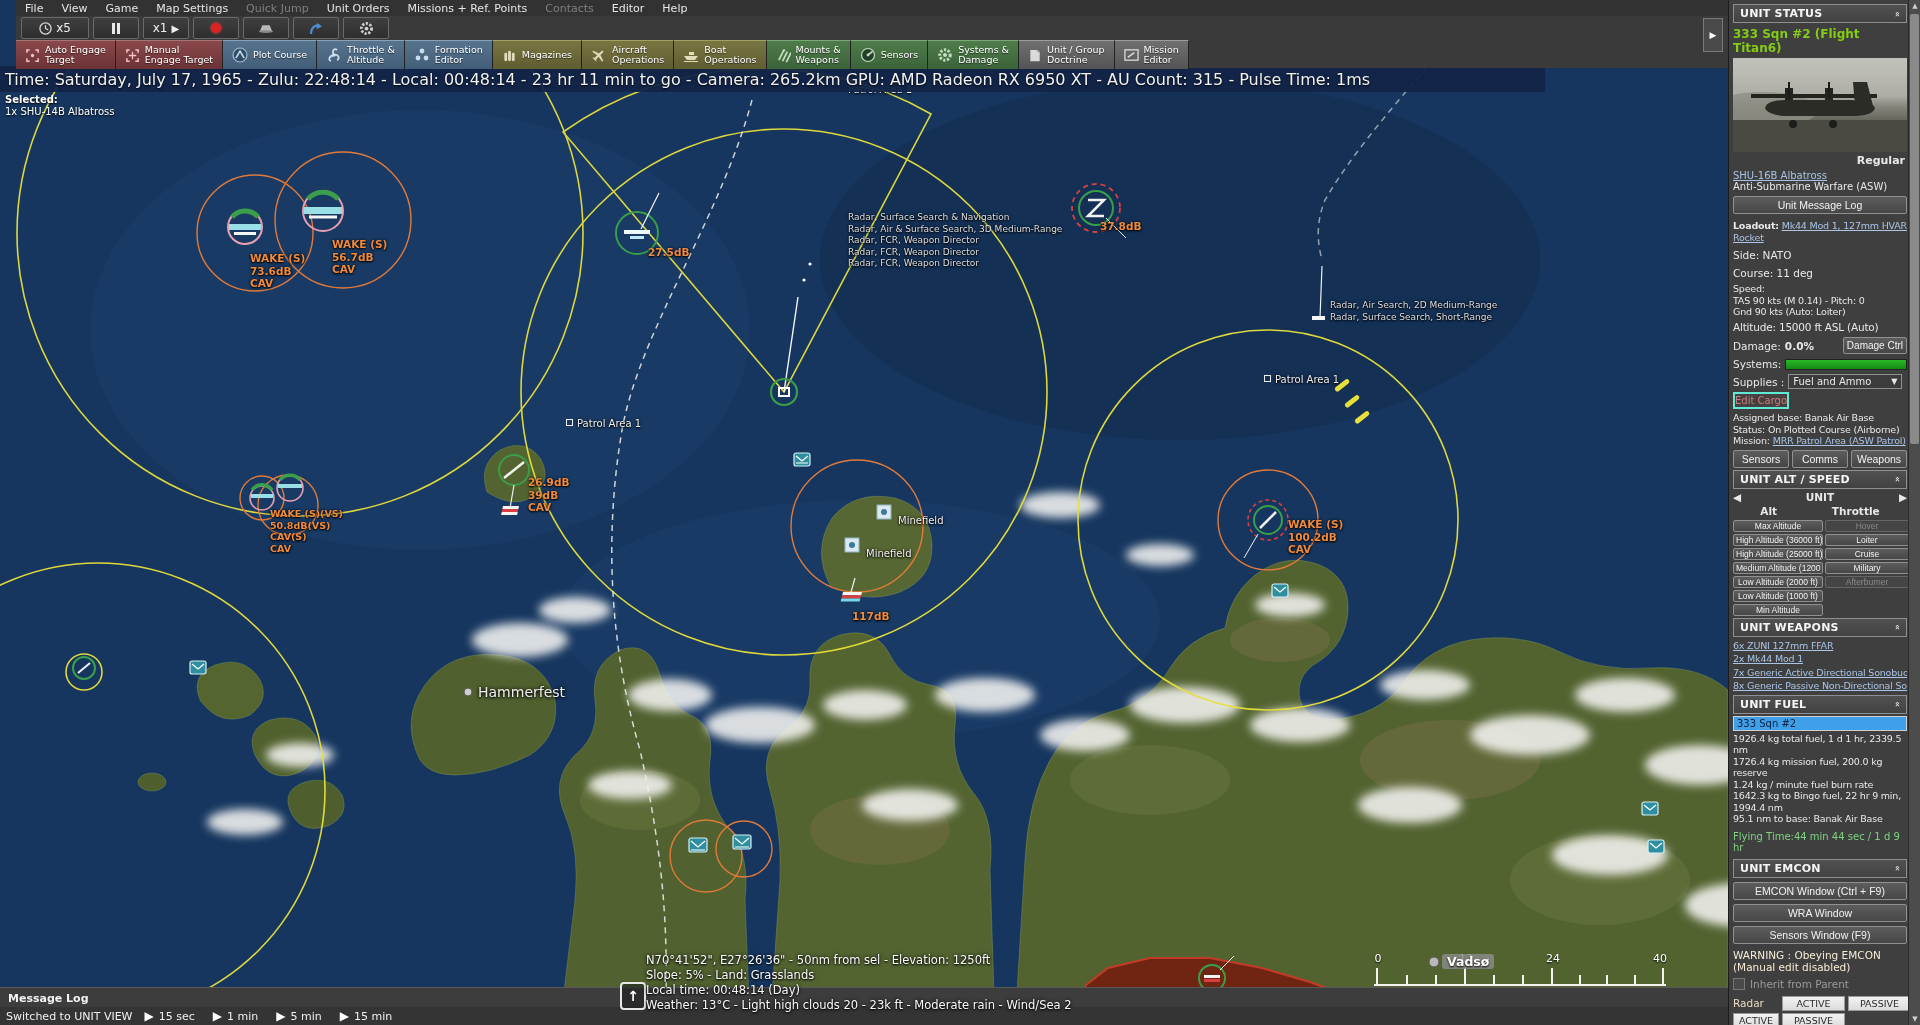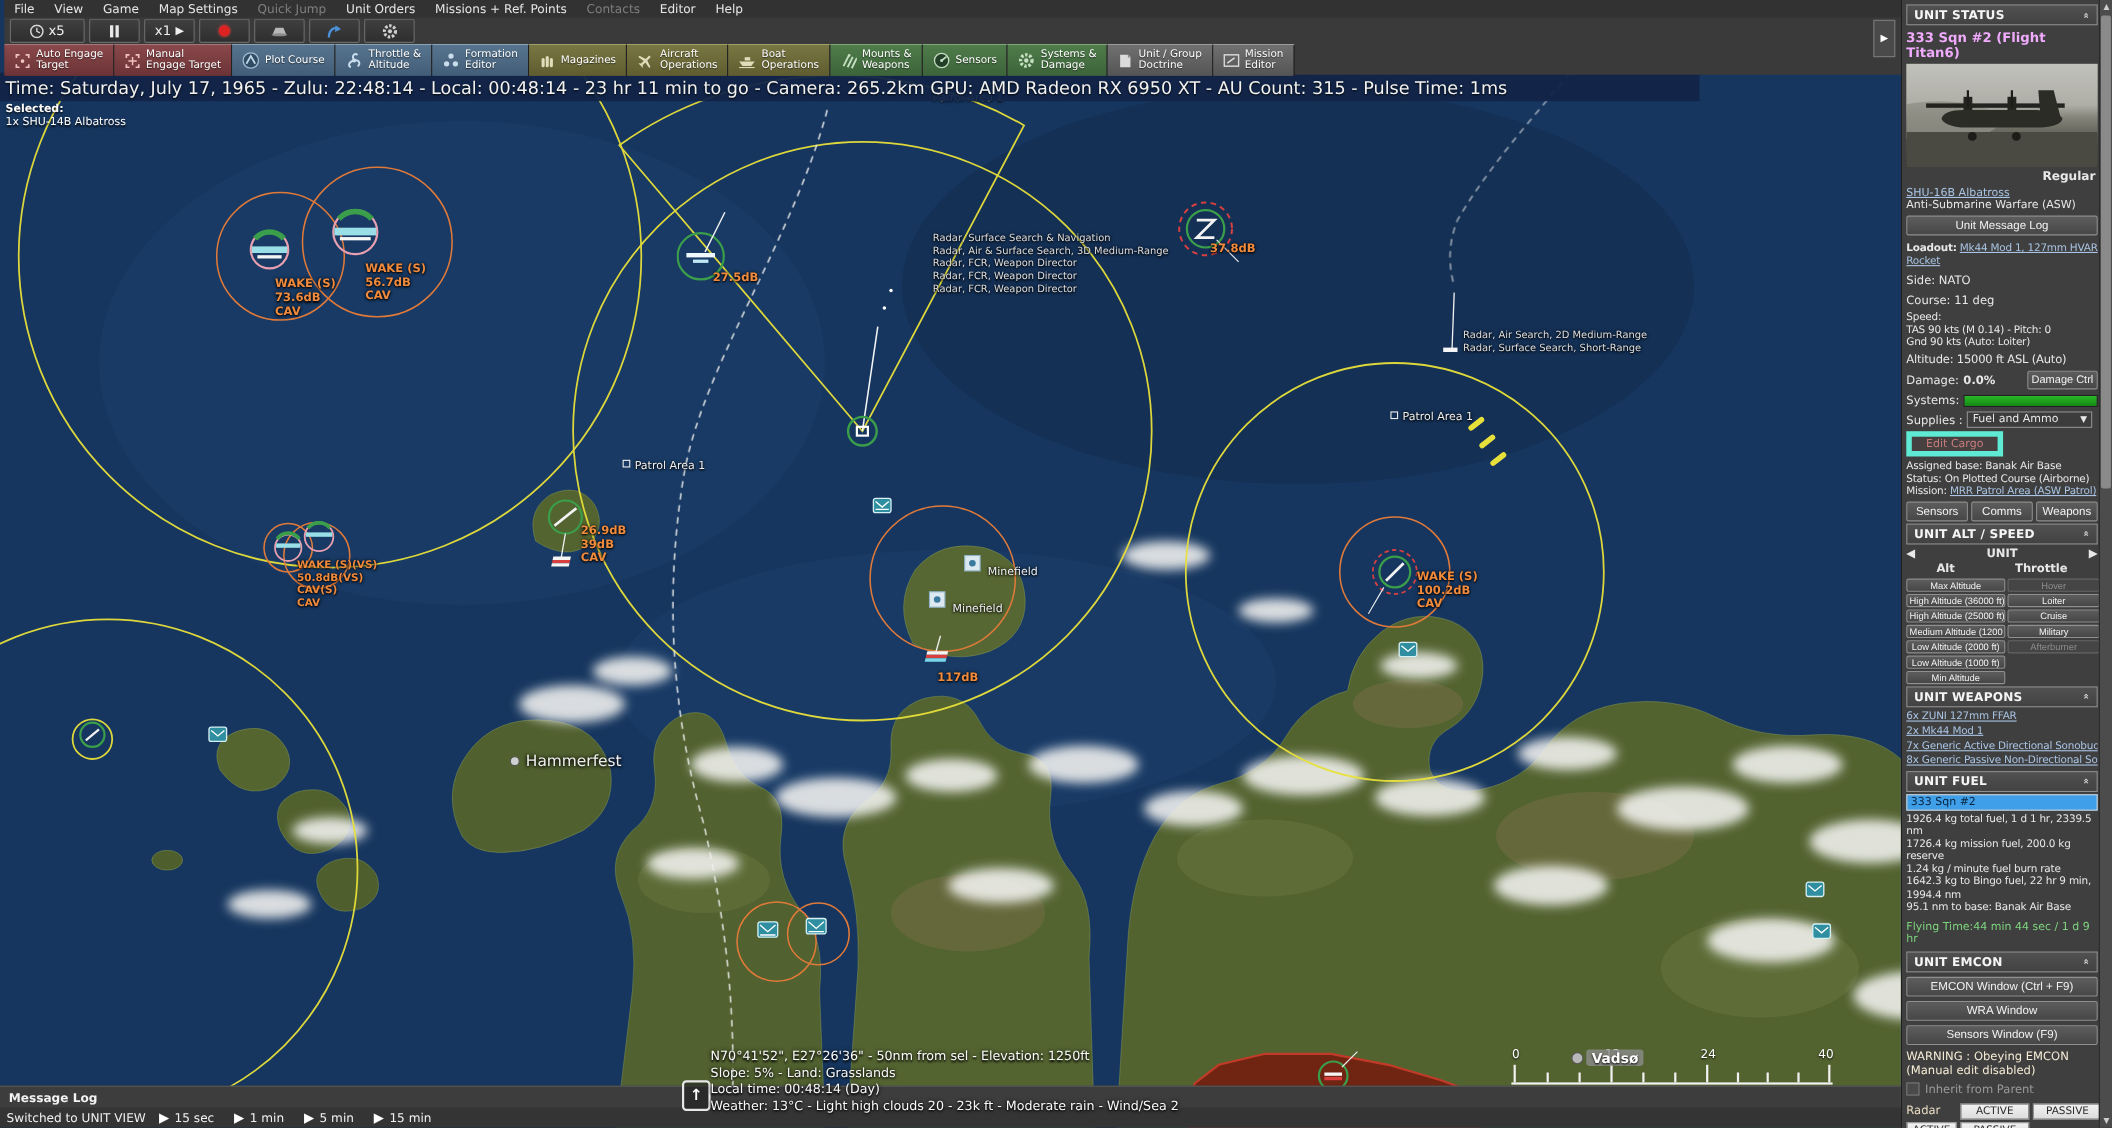--- a/index.html
+++ b/index.html
@@ -1,20 +1,20 @@
 <!DOCTYPE html>
 <html><head>
 <meta charset="utf-8">
 <style>
   html,body{margin:0;padding:0;background:#2b2b2b;}
   body{width:1920px;height:1025px;position:relative;overflow:hidden;
        font-family:"DejaVu Sans","Liberation Sans",sans-serif;color:#e8e8e8;
        -webkit-font-smoothing:antialiased;}
   
-  #chrome{position:absolute;left:4px;top:0;width:1728px;height:68px;background:#3a3a3a;z-index:40;}
+  #chrome{position:absolute;left:16px;top:0;width:1728px;height:68px;background:#3a3a3a;z-index:40;}
   #menubar{height:16px;background:#323232;display:flex;align-items:center;font-size:11px;}
   #menubar .mi{padding:0 9px;color:#e6e6e6;cursor:default;}
   #menubar .mi.dim{color:#7f7f7f;}
   #transport{height:24px;display:flex;align-items:center;padding-left:5px;gap:4px;}
   .tpbtn{height:20px;min-width:30px;background:linear-gradient(#3f3f3f,#2e2e2e);
          border:1px solid #6a6a6a;border-radius:2px;display:flex;align-items:center;
          justify-content:center;gap:4px;padding:0 7px;font-size:12px;color:#efefef;}
   .reddot{width:10px;height:10px;border-radius:50%;background:#d22;box-shadow:0 0 3px #f44;}
   #toolbar{height:28px;display:flex;}
   .tbtn{height:28px;display:flex;align-items:center;gap:5px;padding:0 9px;
@@ -77,21 +77,21 @@
   #sbscroll .thumb{position:absolute;left:1px;top:14px;width:9px;height:430px;background:#8a8a8a;border-radius:2px;}
   .shead{margin:2px 0;padding:2px 6px;font-weight:bold;font-size:11px;letter-spacing:.2px;color:#f5f5f5;
         border:1px solid #8f8f8f;background:linear-gradient(#515151,#424242);
         display:flex;justify-content:space-between;align-items:center;}
   .chev{font-size:9px;transform:rotate(-90deg);color:#dedede;}
   .sbtn{background:linear-gradient(#5d5d5d,#474747);border:1px solid #909090;color:#f2f2f2;
         border-radius:2px;text-align:center;padding:2px 3px;font-size:10.5px;}
   .sbtn.dis{color:#8b8b8b;border-color:#666;background:#454545;}
   .slink{color:#a9c4e4;text-decoration:underline;}
   .sinfo{font-size:9.5px;line-height:11.5px;letter-spacing:-.2px;}
-  .unitname{font-weight:bold;font-size:12px;margin:4px 0 3px 0;color:#f0abfc;}
+  .unitname{font-weight:bold;font-size:12px;margin:4px 0 3px 0;color:#84cc16;}
   #photo{width:174px;height:94px;position:relative;overflow:hidden;background:
         linear-gradient(#c2c2bc 0%,#aeaea6 40%,#84847a 52%,#55554c 75%,#3b3b34 100%);}
   .regular{text-align:right;font-weight:bold;font-size:11px;margin:2px 2px 2px 0;}
   .rowflex{display:flex;align-items:center;gap:4px;}
   .sysbar{flex:1;height:9px;border:1px solid #222;background:#2e2e2e;}
   .sysfill{height:100%;width:100%;background:linear-gradient(#29b829,#138a13);}
   .selwrap{border:1px solid #cfcfcf;background:#3f9fe8;color:#07233f;font-size:10px;
         padding:0 3px;height:13px;line-height:13px;margin:2px 0;}
   .greentxt{color:#7ed47e;font-size:10px;margin-top:6px;}
   .altgrid{display:grid;grid-template-columns:90px 84px;gap:2px;}
@@ -104,21 +104,21 @@
         vertical-align:-2px;margin-right:5px;}
   .dimtxt{color:#9a9a9a;}
   .warn{color:#f6ecd6;font-size:10.5px;line-height:12.5px;margin-top:5px;}
   .seltext{font-size:10px;}
   .sep6{height:6px;} .sep4{height:4px;} .sep2{height:2px;}
   .scw{display:grid;grid-template-columns:1fr 1fr 1fr;gap:3px;margin-top:3px;}
   .unitrow{display:flex;justify-content:space-between;align-items:center;font-weight:bold;margin:2px 0;}
   .colhead{display:flex;justify-content:space-around;font-weight:bold;margin-bottom:3px;}
   .supbox{border:1px solid #8f8f8f;background:#3c3c3c;display:flex;justify-content:space-between;
         align-items:center;padding:1px 4px;width:104px;font-size:10px;}
-  .editcargo{display:inline-block;border:5px solid #5eead4;color:#c97c7c;padding:1px 13px;
+  .editcargo{display:inline-block;border:2px solid #5eead4;color:#c97c7c;padding:1px 0;
         font-size:10px;background:#464040;margin:3px 0;}
 </style>
 </head>
 <body>
 
 <div id="map">
   <svg width="1728" height="1025" viewBox="0 0 1728 1025">
     <defs>
         <filter id="bl">
           <feGaussianBlur stdDeviation="5"></feGaussianBlur>

